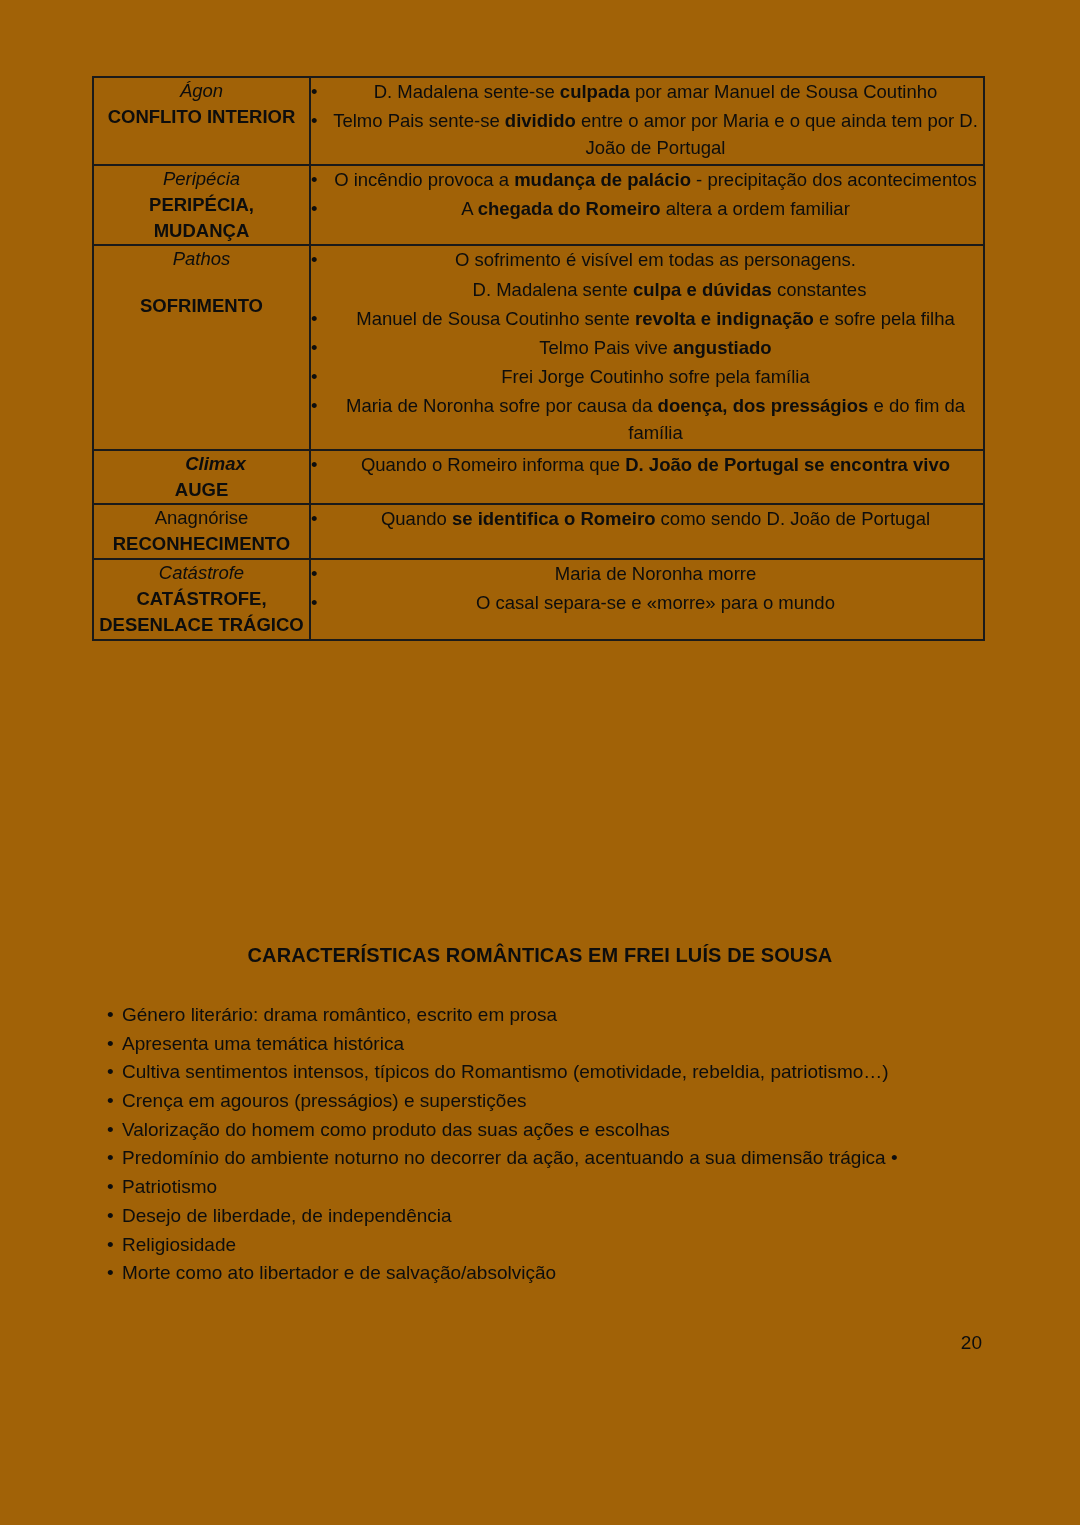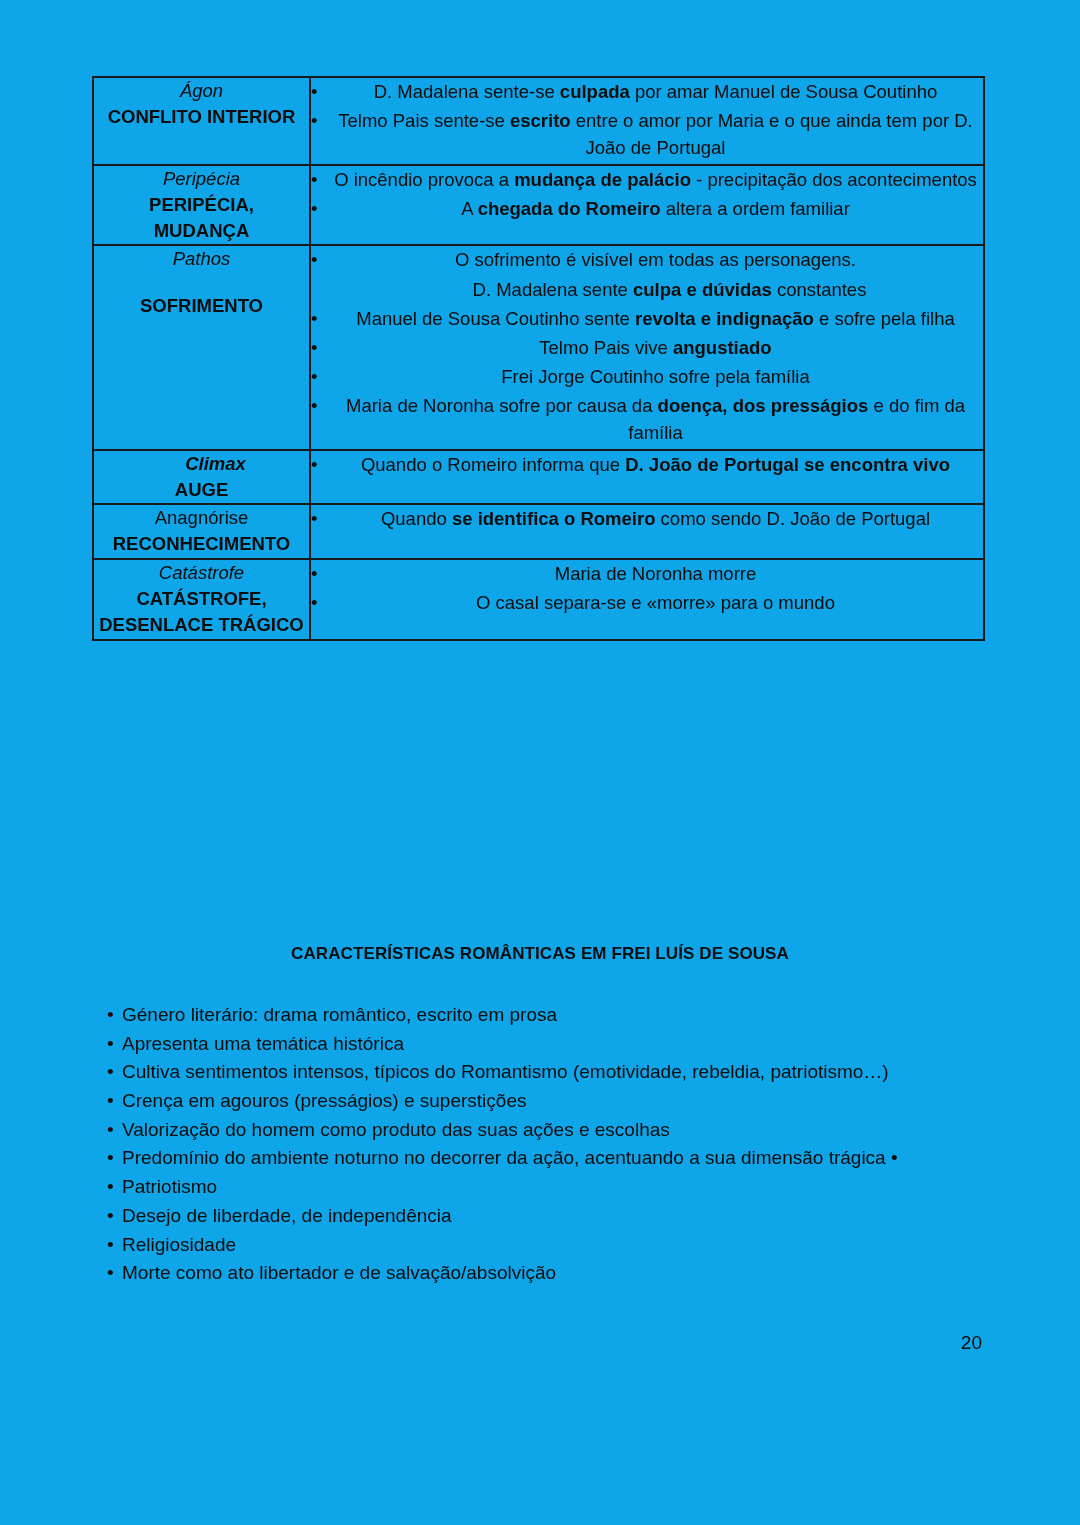--- a/index.html
+++ b/index.html
@@ -13,21 +13,21 @@
     height: 1525px;
     position: relative;
     font-family: "Liberation Sans", sans-serif;
     color: #0d0d0d;
     -webkit-font-smoothing: antialiased;
   }
 
   .page {
     position: absolute;
     inset: 0;
-    background: #0ea5e9;
+    background: #a16207;
   }
 
   
   .tragic-table {
     position: absolute;
     left: 92px;
     top: 76px;
     width: 893px;
     border-collapse: collapse;
     table-layout: fixed;
@@ -95,21 +95,21 @@
     font-weight: bold;
   }
 
   
   .section-heading {
     position: absolute;
     left: 0;
     right: 0;
     top: 944px;
     text-align: center;
-    font-size: 17px;
+    font-size: 20px;
     font-weight: bold;
     letter-spacing: 0.1px;
   }
 
   
   .feature-list {
     position: absolute;
     left: 103px;
     top: 997px;
     width: 880px;
@@ -154,21 +154,21 @@
   <table class="tragic-table">
     <tbody id="table-body">
         <tr>
           <td class="term-cell">
             <span class="term-greek">Ágon</span>
             <span class="term-pt">CONFLITO INTERIOR</span>
           </td>
           <td class="desc-cell">
             <ul>
               <li class=""><span>D. Madalena sente-se </span><b>culpada</b><span> por amar Manuel de Sousa Coutinho</span></li>
-              <li class=""><span>Telmo Pais sente-se </span><b>escrito</b><span> entre o amor por Maria e o que ainda tem por D. João de Portugal</span></li>
+              <li class=""><span>Telmo Pais sente-se </span><b>dividido</b><span> entre o amor por Maria e o que ainda tem por D. João de Portugal</span></li>
             </ul>
           </td>
         </tr>
         <tr>
           <td class="term-cell">
             <span class="term-greek">Peripécia</span>
             <span class="term-pt">PERIPÉCIA,</span>
             <span class="term-pt">MUDANÇA</span>
           </td>
           <td class="desc-cell">

